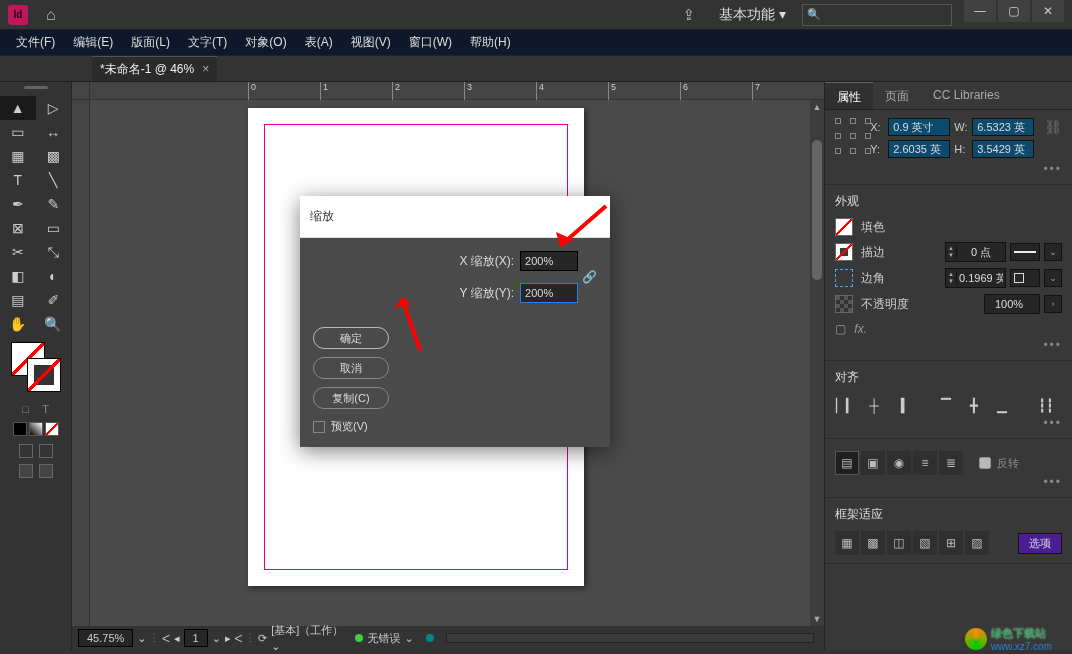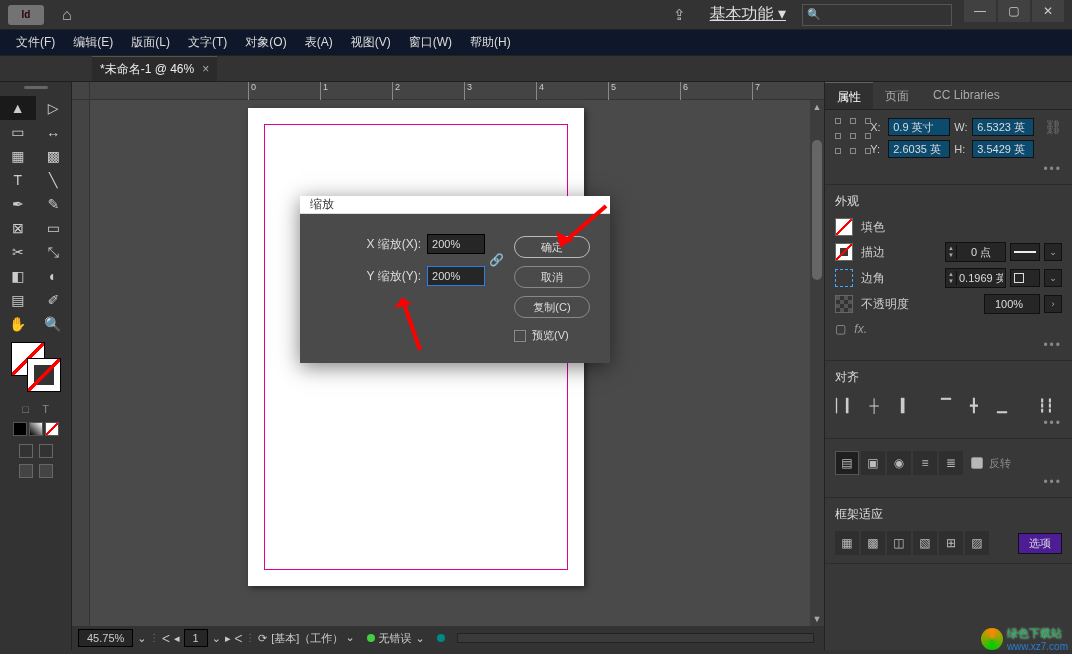--- a/index.html
+++ b/index.html
@@ -1,24 +1,24 @@
 <!DOCTYPE html>
 <html><head>
 <meta charset="utf-8">
 <style>
 * { margin: 0; padding: 0; box-sizing: border-box; font-family: "Microsoft YaHei", sans-serif; user-select: none; }
 body { background: #333; width: 1072px; height: 654px; overflow: hidden; color: #ccc; font-size: 12px; position: relative; }
 
 
 .titlebar { height: 30px; background: #333; display: flex; align-items: center; padding: 0 8px; border-bottom: 1px solid #222; }
-.id-logo { width: 36px; height: 20px; background: #737373; color: #2b0011; font-weight: bold; font-size: 10px; display: flex; align-items: center; justify-content: center; border-radius: 3px; }
+.id-logo { width: 20px; height: 20px; background: #be185d; color: #2b0011; font-weight: bold; font-size: 10px; display: flex; align-items: center; justify-content: center; border-radius: 3px; }
 .home-icn { margin-left: 18px; color: #bbb; font-size: 16px; }
 .title-spacer { flex: 1; }
 .share-icn { color: #bbb; font-size: 15px; margin-right: 14px; }
-.workspace { padding: 2px 10px; color: #ddd; font-size: 16px; margin-right: 6px; text-decoration: underline; }
+.workspace { padding: 2px 10px; color: #ddd; font-size: 14px; margin-right: 6px; }
 .title-search { width: 150px; height: 22px; background: #333; border: 1px solid #555; margin-right: 12px; display:flex; align-items:center; padding:0 4px;}
 .win-btns { display: flex; gap: 2px; margin-top:-8px;}
 .win-btn { width: 32px; height: 22px; background: #414141; display: flex; align-items: center; justify-content: center; color: #ccc; font-size: 12px; }
 
 
 .menubar { height: 26px; background: #0f172a; display: flex; align-items: flex-start; padding: 0 8px; gap: 2px; border-bottom: 1px solid #222;}
 .menu-item { padding: 4px 8px; color: #ddd; font-size: 12px; }
 
 
 .tab-row { height: 26px; background: #333; display: flex; align-items: center; padding-left: 92px; border-bottom:1px solid #1f1f1f;}
@@ -123,39 +123,39 @@
 .wrap-icn.active{background:#1f1f1f;border-color:#555;}
 .chk{display:flex;align-items:center;gap:6px;color:#888;font-size:11px;}
 .chk input{width:12px;height:12px;}
 .fit-row{display:flex;gap:2px;margin-top:4px;align-items:center;}
 .fit-icn{width:24px;height:24px;background:#2f2f2f;display:flex;align-items:center;justify-content:center;color:#bbb;}
 .opt-btn{background:#4c1d95;border:1px solid #111;color:#ddd;padding:2px 10px;font-size:11px;margin-left:auto;}
 .fx-row{display:flex;align-items:center;gap:8px;color:#999;font-size:12px;padding:2px 0;}
 
 
 .dialog{position:absolute;left:300px;top:196px;width:310px;background:#fff;box-shadow:0 4px 20px rgba(0,0,0,.5);z-index:100;}
-.dlg-title{padding:0 10px;font-size:12px;color:#333;border-bottom:1px solid #ddd;}
-.dlg-body{background:#4a4a4a;padding:20px;display:flex;gap:10px;}
+.dlg-title{padding:12px 10px;font-size:12px;color:#333;border-bottom:1px solid #ddd;}
+.dlg-body{background:#4a4a4a;padding:13px;display:flex;gap:10px;flex-direction:column;}
 .dlg-left{flex:1;}
 .dlg-row{display:flex;align-items:center;gap:6px;margin-bottom:12px;justify-content:flex-end;}
 .dlg-row label{color:#ddd;font-size:12px;}
 .dlg-input{width:58px;height:20px;background:#262626;border:1px solid #000;color:#ddd;font-size:11px;padding:0 4px;}
 .dlg-input.focus{border-color:#2680eb;background:#262626;}
 .link-icn{color:#aaa;font-size:12px;align-self:center;margin:0 0 12px 4px;}
 .dlg-right{display:flex;flex-direction:column;gap:8px;padding-top:2px;}
 .dlg-btn{width:76px;height:22px;border:1px solid #888;border-radius:11px;background:none;color:#ddd;font-size:11px;display:flex;align-items:center;justify-content:center;}
 .dlg-btn.primary{border-color:#bbb;}
 .dlg-chk{display:flex;align-items:center;gap:6px;color:#ddd;font-size:11px;margin-top:2px;}
 .dlg-chk .cb{width:12px;height:12px;border:1px solid #888;}
 
 
 .arrow{position:absolute;z-index:200;pointer-events:none;}
 
 
-.watermark{position:absolute;right:4px;bottom:2px;font-size:11px;z-index:300;display:flex;align-items:center;gap:4px;}
+.watermark{position:absolute;right:20px;bottom:2px;font-size:11px;z-index:300;display:flex;align-items:center;gap:4px;}
 .watermark .wt{color:#0a4;font-size:11px;text-shadow:0 0 2px #fff;}
 .watermark .wu{color:#2a7dd4;font-size:10px;}
 .wm-logo{width:22px;height:22px;border-radius:50%;background:conic-gradient(#f80,#0c0,#f80);position:relative;}
 </style>
 </head>
 <body>
 
 <div class="titlebar">
   <div class="id-logo">Id</div>
   <span class="home-icn">⌂</span>
@@ -285,21 +285,21 @@
       <span>ⵦ</span>
       <span>◂</span>
       <div class="stat-field">
           <span>1</span>
         </div>
       <span>⌄</span>
       <span>▸</span>
       <span>ⵦ</span>
       <span class="stat-sep">ⵗ</span>
       <span>⟳</span>
-      <div style="display:flex;gap:2px;">
+      <div style="display:flex;gap:2px;flex-direction:column;">
         <span>[基本]（工作）</span>
         <span>⌄</span>
       </div>
       <div style="display:flex;align-items:center;margin-left:8px;">
         <div class="dot-green"></div>
         <span>无错误</span>
         <span style="margin-left:4px;">⌄</span>
       </div>
       <div style="display:flex;align-items:center;margin-left:8px;">
           <div class="dot-teal"></div>
@@ -420,21 +420,21 @@
       <div class="psec-dots">•••</div>
     </div>
 
     <div class="psec">
       <div class="wrap-row">
         <div class="wrap-icn active">▤</div>
         <div class="wrap-icn">▣</div>
         <div class="wrap-icn">◉</div>
         <div class="wrap-icn">≡</div>
         <div class="wrap-icn">≣</div>
-        <div class="chk" style="margin-left:6px">
+        <div class="chk" style="margin-left:14px">
           <input type="checkbox" disabled="" style="">
           <span>反转</span>
         </div>
       </div>
       <div class="psec-dots">•••</div>
     </div>
 
     <div class="psec">
       <div class="psec-title">框架适应</div>
       <div class="fit-row">

